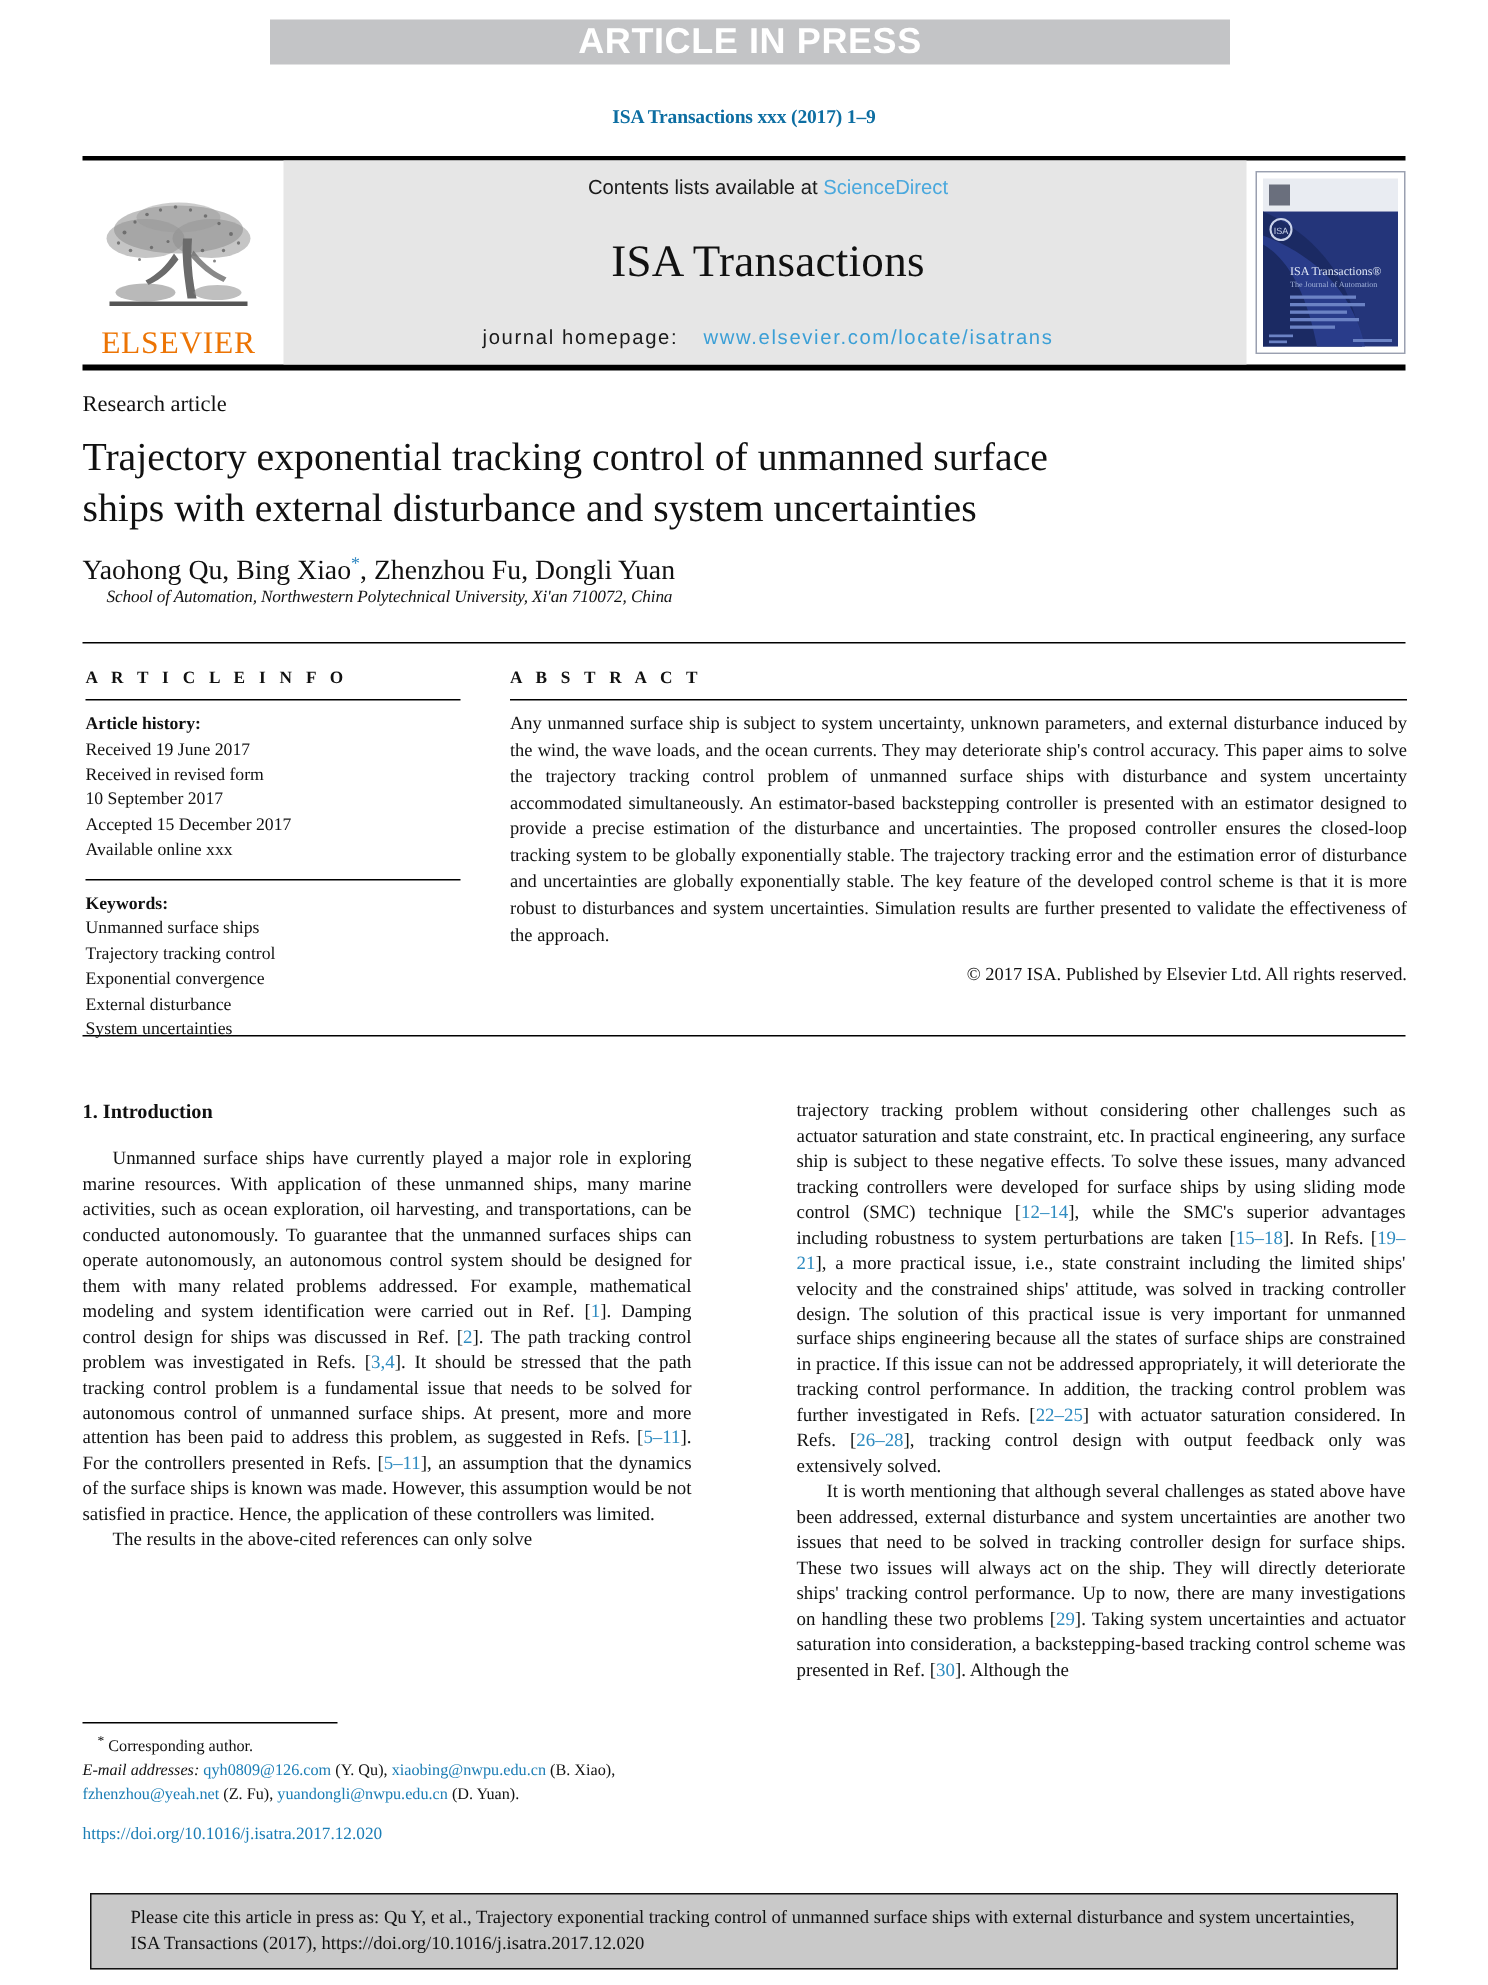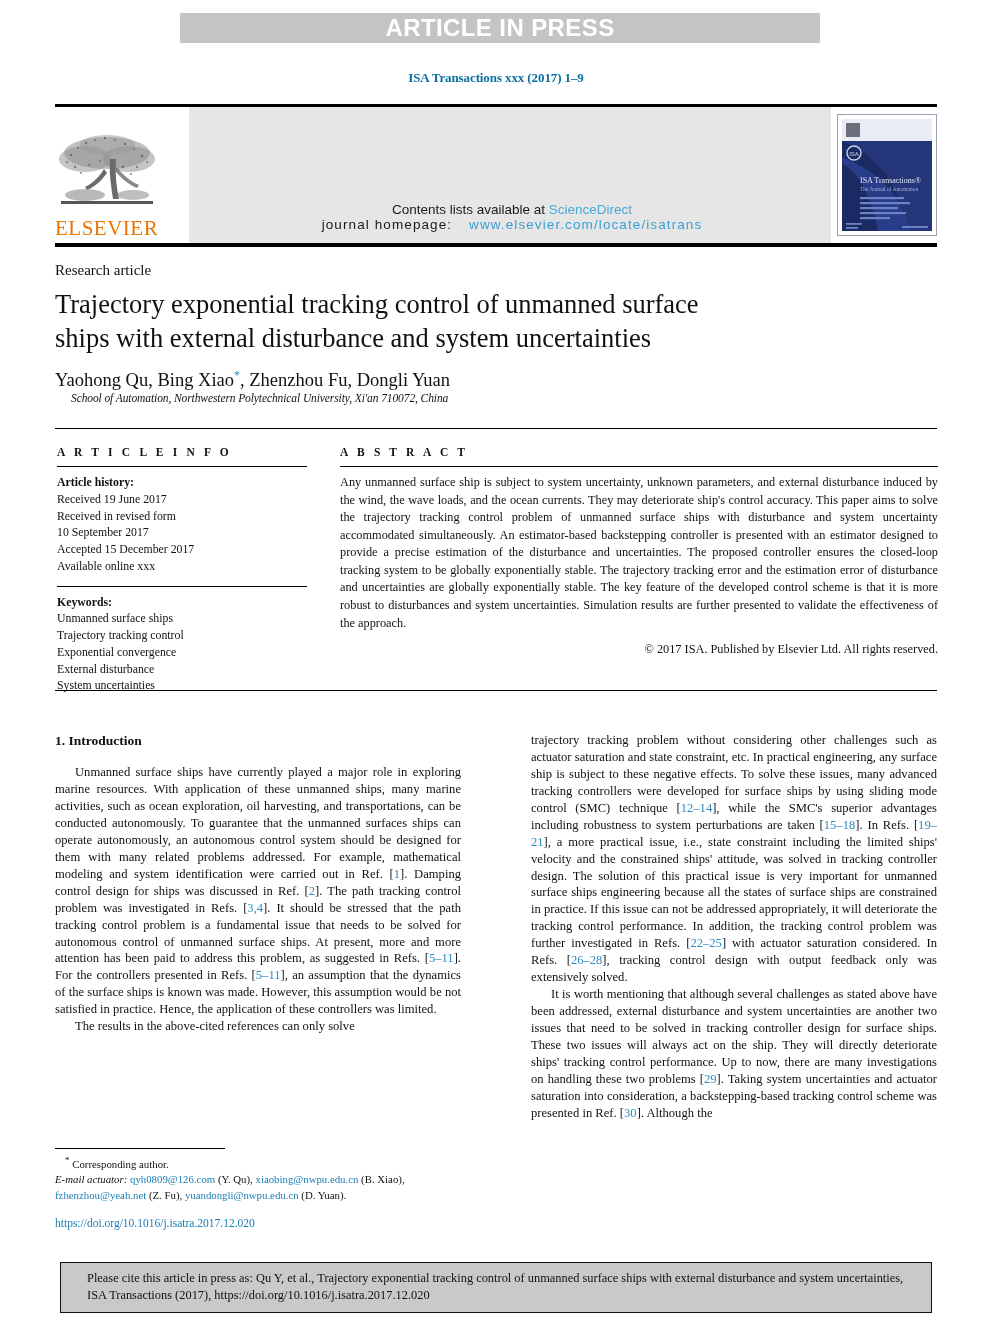--- a/index.html
+++ b/index.html
@@ -63,41 +63,41 @@
   .masthead-inner {
     display: flex;
     height: 136px;
     align-items: stretch;
   }
   .elsevier-logo {
     width: 128px;
     flex: 0 0 128px;
     display: flex;
     flex-direction: column;
-    align-items: flex-start;
+    align-items: center;
     justify-content: flex-end;
     padding-bottom: 4px;
     box-sizing: border-box;
   }
   .tree-svg { display:block; }
   .elsevier-word {
     font-family: "Liberation Serif", serif;
     font-size: 21px;
     letter-spacing: 0.5px;
     color: #ec7404;
     line-height: 1;
     margin-top: 1px;
   }
   .masthead-center {
     flex: 1 1 auto;
     background: #e6e6e6;
     display: flex;
     flex-direction: column;
     align-items: center;
-    justify-content: flex-end;
+    justify-content: space-between;
     padding: 10px 0 11px 4px;
     box-sizing: border-box;
     margin: 0 6px;
   }
   .contents-line {
     font-family: "Liberation Sans", sans-serif;
     font-size: 13.5px;
     color: #1a1a1a;
   }
   .sd-link { color: #4aa8dd; }
@@ -359,20 +359,21 @@
           </g>
         </svg>
       </span>
       <span class="elsevier-word">ELSEVIER</span>
     </div>
 
     <div class="masthead-center">
       <div class="contents-line">
         <span>Contents lists available at </span><span class="sd-link">ScienceDirect</span>
       </div>
+      <div class="journal-name">ISA Transactions</div>
       <div class="homepage-line">
         <span>journal homepage: </span><span class="hp-link">www.elsevier.com/locate/isatrans</span>
       </div>
     </div>
 
     <div class="cover-thumb">
       <svg width="98" height="120" viewBox="0 0 98 120" aria-hidden="true">
         <rect x="0" y="0" width="98" height="120" fill="#ffffff"></rect>
         <rect x="4" y="4" width="90" height="22" fill="#e9ecf2"></rect>
         <rect x="8" y="8" width="14" height="14" fill="#6a6f7d"></rect>
@@ -455,21 +456,21 @@
 
 </div>
 
 <div class="footnote-rule"></div>
 
 <div class="footnotes">
   <div class="fn-indent">
     <sup>*</sup> <span>Corresponding author.</span>
   </div>
   <div>
-    <span class="mail-label">E-mail actuator:</span>
+    <span class="mail-label">E-mail addresses:</span>
     <span class="mail">qyh0809@126.com</span>
     <span>(Y. Qu),</span>
     <span class="mail">xiaobing@nwpu.edu.cn</span>
     <span>(B. Xiao),</span>
     <span class="mail">fzhenzhou@yeah.net</span>
     <span>(Z. Fu),</span>
     <span class="mail">yuandongli@nwpu.edu.cn</span>
     <span>(D. Yuan).</span>
   </div>
 </div>

